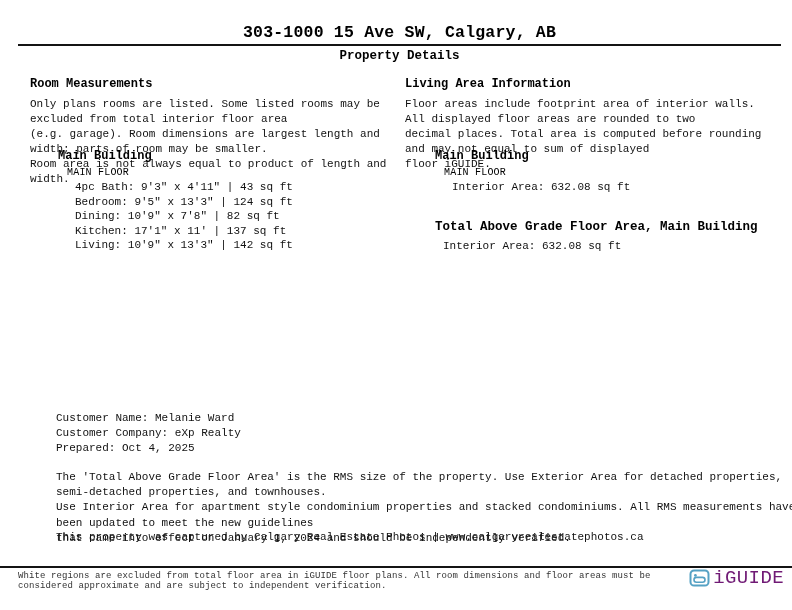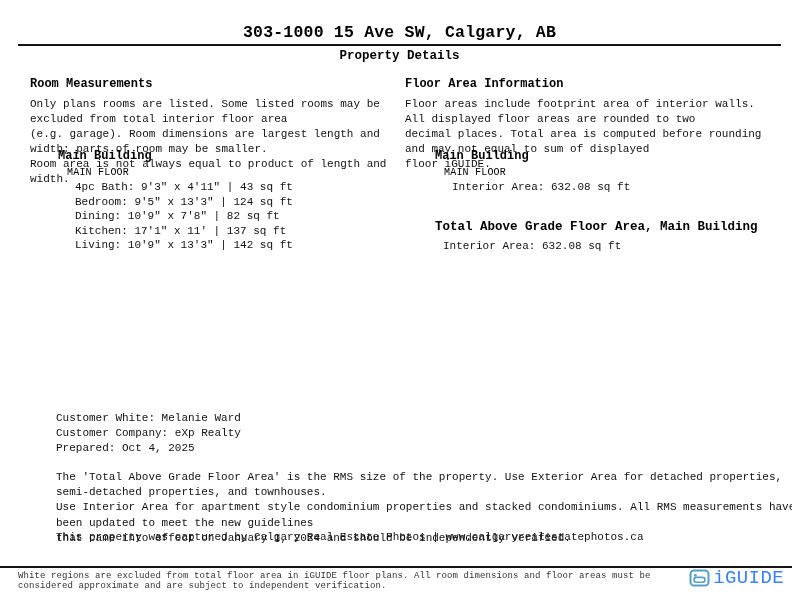--- a/index.html
+++ b/index.html
@@ -80,41 +80,41 @@
     <div class="room-list">
       <div>4pc Bath: 9'3" x 4'11" | 43 sq ft</div>
       <div>Bedroom: 9'5" x 13'3" | 124 sq ft</div>
       <div>Dining: 10'9" x 7'8" | 82 sq ft</div>
       <div>Kitchen: 17'1" x 11' | 137 sq ft</div>
       <div>Living: 10'9" x 13'3" | 142 sq ft</div>
     </div>
   </div>
 
   <div class="col col-right">
-    <div class="col-heading">Floor Area Information</div>
+    <div class="col-heading">Living Area Information</div>
     <div class="col-desc">
       <div>Floor areas include footprint area of interior walls. All displayed floor areas are rounded to two</div>
       <div>decimal places. Total area is computed before rounding and may not equal to sum of displayed</div>
       <div>floor iGUIDE.</div>
     </div>
   </div>
 
   <div class="abs" style="left:435px; top:149px;">
     <div class="building-name">Main Building</div>
     <div class="floor-name">MAIN FLOOR</div>
     <div class="interior-line">Interior Area: 632.08 sq ft</div>
   </div>
 
   <div class="abs" style="left:435px; top:220px;">
     <div class="total-heading">Total Above Grade Floor Area, Main Building</div>
     <div class="total-interior">Interior Area: 632.08 sq ft</div>
   </div>
 
   <div class="abs customer-block">
-    <div>Customer White: Melanie Ward</div>
+    <div>Customer Name: Melanie Ward</div>
     <div>Customer Company: eXp Realty</div>
     <div>Prepared: Oct 4, 2025</div>
   </div>
 
   <div class="abs disclaimer-block">
     <div>The 'Total Above Grade Floor Area' is the RMS size of the property. Use Exterior Area for detached properties, semi-detached properties, and townhouses.</div>
     <div>Use Interior Area for apartment style condominium properties and stacked condominiums. All RMS measurements have been updated to meet the new guidelines</div>
     <div>that came into effect on January 1, 2024 and should be independently verified.</div>
   </div>
 
@@ -124,16 +124,16 @@
   <div class="footer-note">White regions are excluded from total floor area in iGUIDE floor plans. All room dimensions and floor areas must be considered approximate and are subject to independent verification.</div>
 
   <div class="brand">
     <span style="display:inline-flex;">
       <svg width="21" height="20" viewBox="0 0 21 20">
         <rect x="1.5" y="2.5" width="18" height="15" rx="3.6" fill="none" stroke="#55a1c4" stroke-width="2"></rect>
         <circle cx="6.4" cy="7.4" r="1.4" fill="#55a1c4"></circle>
         <rect x="5" y="9.4" width="11" height="4.8" rx="2.4" fill="none" stroke="#55a1c4" stroke-width="1.6"></rect>
       </svg>
     </span>
-    <span class="brand-text" style="color: #3b82f6;">iGUIDE</span>
+    <span class="brand-text" style="color: #701a75;">iGUIDE</span>
   </div>
 
 </div>
 
 </body></html>

